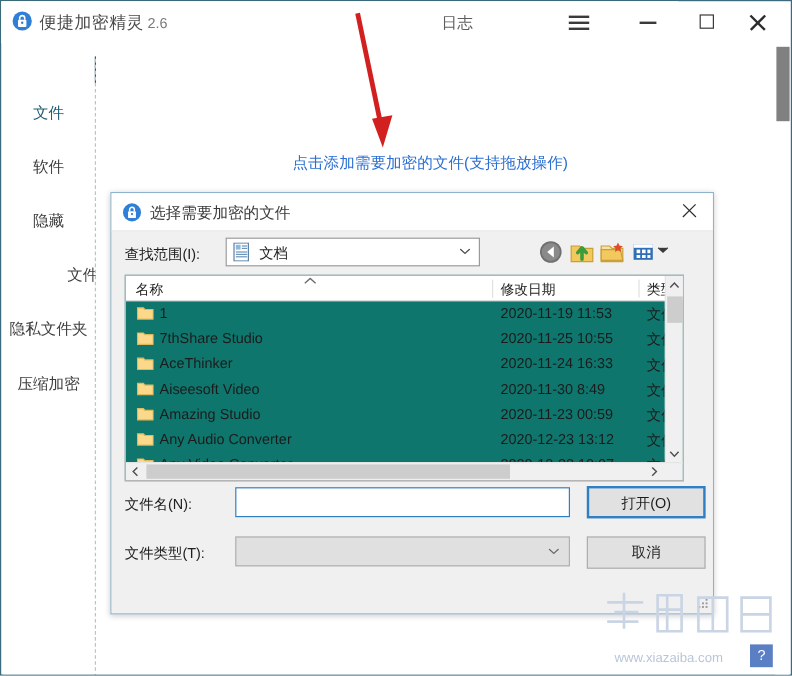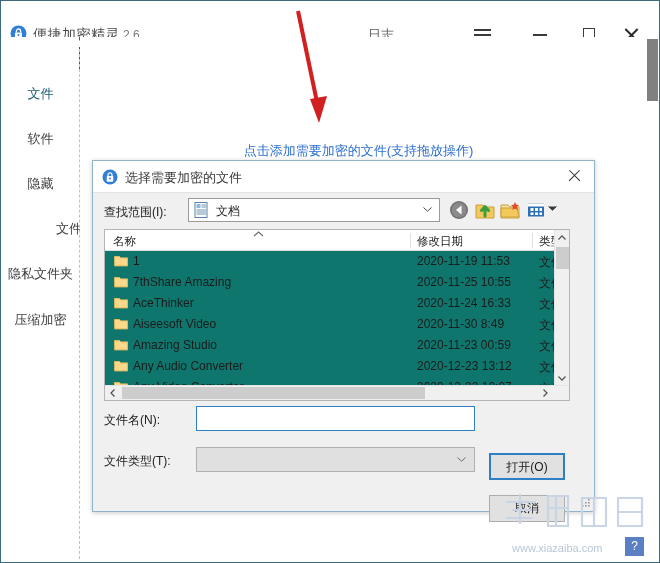--- a/index.html
+++ b/index.html
@@ -23,21 +23,21 @@
     left: 0; top: 0;
     width: 660px; height: 563px;
     background: #ffffff;
     border: 1px solid #3b6a7a;
     box-sizing: border-box;
   }
 
   
   #titlebar {
     position: absolute;
-    left: 0; top: 16px;
+    left: 0; top: 0;
     width: 564px; height: 35px;
     background: #ffffff;
     box-sizing: border-box;
     text-decoration: underline;
   }
   #app-icon {
     position: absolute;
     left: 9px; top: 8px;
     width: 17px; height: 17px;
   }
@@ -158,21 +158,20 @@
   }
   #drop-hint {
     position: absolute;
     left: 0; top: 90px;
     width: 557px;
     text-align: center;
     font-size: 13px;
     color: #2c6fd1;
     white-space: nowrap;
     cursor: default;
-    margin-top: 15px;
   }
 
   
   #main-scrollbar {
     position: absolute;
     right: 1px; top: 36px;
     width: 12px; height: 525px;
     background: #ffffff;
   }
   #main-scroll-thumb {
@@ -239,21 +238,21 @@
   
   #lookin-label {
     position: absolute;
     left: 11px; top: 11px;
     font-size: 12px; color: #202020;
     white-space: nowrap;
   }
   #lookin-combo {
     position: absolute;
     left: 95px; top: 5px;
-    width: 252px; height: 24px;
+    width: 212px; height: 24px;
     background: #ffffff;
     border: 1px solid #9a9a9a;
     box-sizing: border-box;
   }
   #lookin-combo .doc-icon {
     position: absolute;
     left: 5px; top: 3px;
     width: 15px; height: 16px;
   }
   #lookin-text {
@@ -422,31 +421,30 @@
   }
   #ftype-chevron {
     position: absolute;
     right: 8px; top: 9px;
     width: 9px; height: 5px;
   }
 
   .dlg-btn {
     position: absolute;
     left: 396px;
-    width: 76px; height: 27px;
+    width: 99px; height: 27px;
     background: #e1e1e1;
     border: 1px solid #adadad;
     box-sizing: border-box;
     font-family: "Liberation Sans", sans-serif;
     font-size: 12px;
     color: #1b1b1b;
     cursor: default;
     text-align: center;
     line-height: 25px;
-    margin-top: 48px;
   }
   #btn-open {
     top: 212px;
     border: 2px solid #2f7fc4;
     background: #e1e1e1;
   }
   #btn-cancel { top: 254px; }
 
   #resize-grip {
     position: absolute;
@@ -632,21 +630,21 @@
                   <path d="M0.5 1.5 h5 l1.2 1.4 h7 v8 h-13 z" fill="#fcd88a" stroke="#e0b85a"></path>
                 </svg></span>
             <span class="f-name">1</span>
             <span class="f-date">2020-11-19 11:53</span>
             <span class="f-type">文件</span>
           </div>
           <div class="file-row">
             <span class="folder-icon"><svg width="14" height="12" viewBox="0 0 14 12">
                   <path d="M0.5 1.5 h5 l1.2 1.4 h7 v8 h-13 z" fill="#fcd88a" stroke="#e0b85a"></path>
                 </svg></span>
-            <span class="f-name">7thShare Amazing</span>
+            <span class="f-name">7thShare Studio</span>
             <span class="f-date">2020-11-25 10:55</span>
             <span class="f-type">文件</span>
           </div>
           <div class="file-row">
             <span class="folder-icon"><svg width="14" height="12" viewBox="0 0 14 12">
                   <path d="M0.5 1.5 h5 l1.2 1.4 h7 v8 h-13 z" fill="#fcd88a" stroke="#e0b85a"></path>
                 </svg></span>
             <span class="f-name">AceThinker</span>
             <span class="f-date">2020-11-24 16:33</span>
             <span class="f-type">文件</span>

